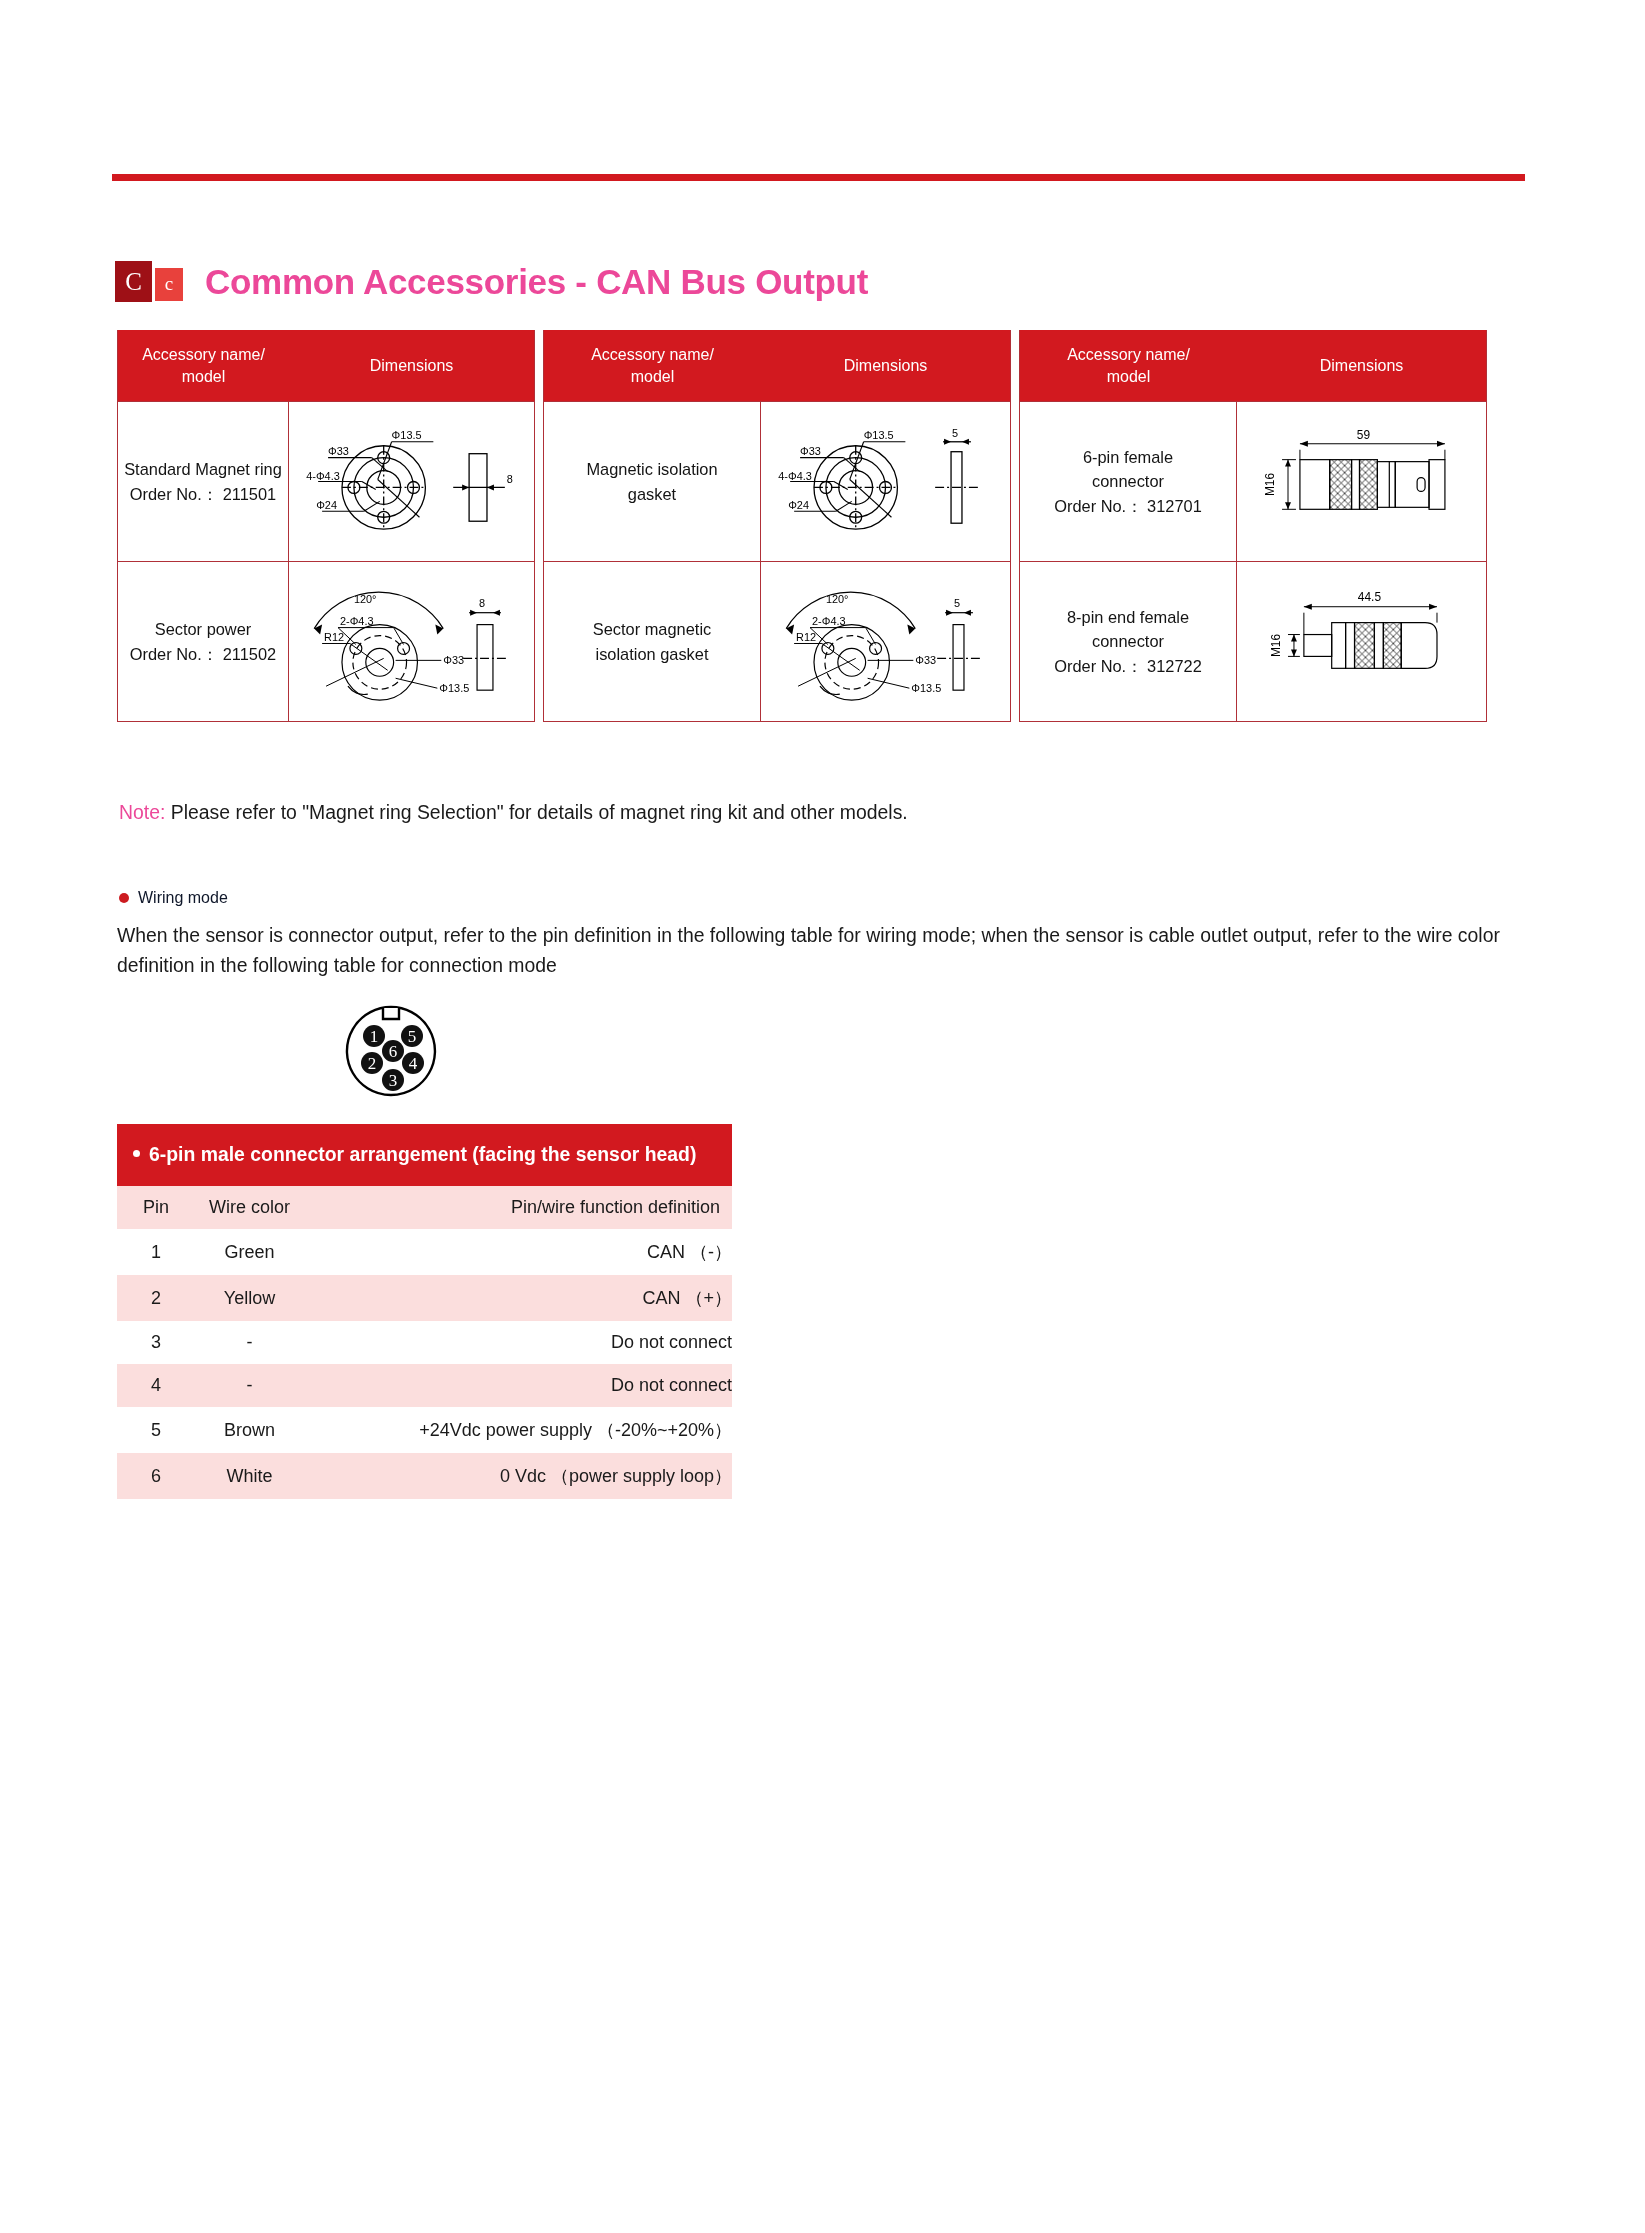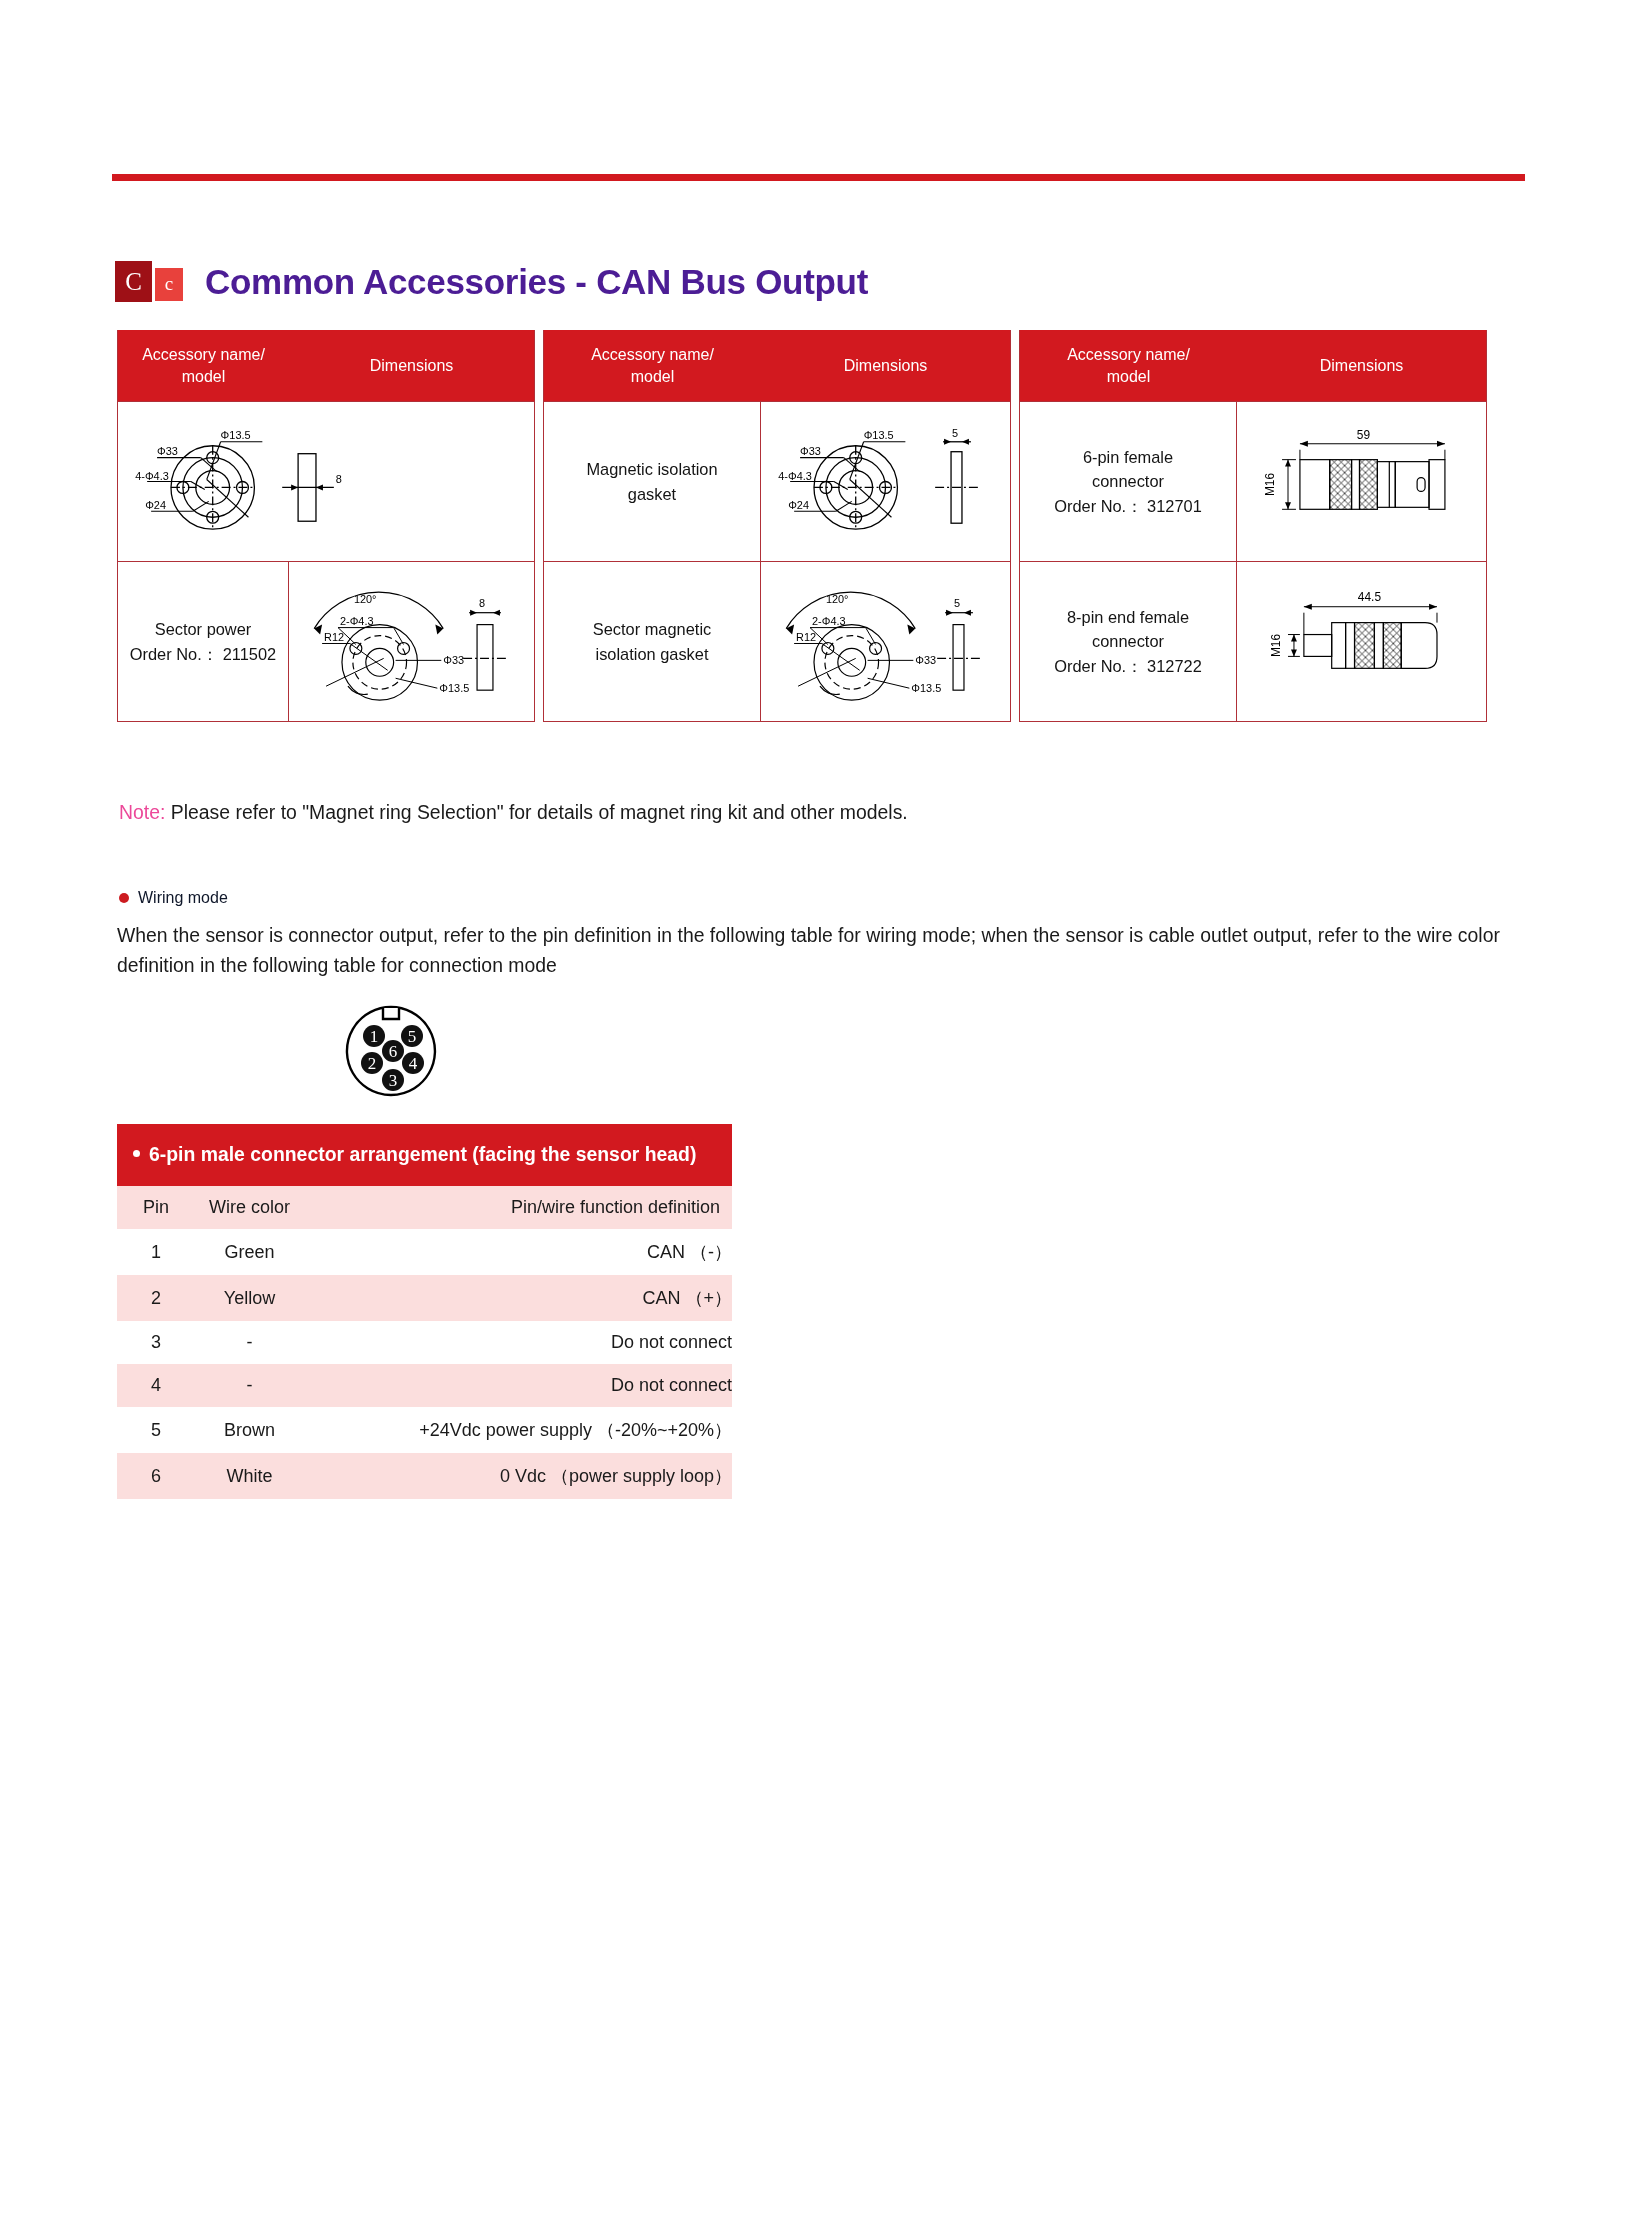--- a/index.html
+++ b/index.html
@@ -43,21 +43,21 @@
     font-size: 19px;
     display: flex; align-items: center; justify-content: center;
     font-family: "Liberation Serif", serif;
     margin-left: 3px; margin-top: 5px;
   }
   .title-text {
     margin-left: 22px;
     font-size: 35px;
     font-weight: bold;
     letter-spacing: -0.3px;
-    color: #4c1d95;
+    color: #ec4899;
     white-space: nowrap;
   }
 
   
   .acc-tables {
     position: absolute;
     left: 117px; top: 330px;
     width: 1409px;
     display: flex;
     gap: 8px;
@@ -208,20 +208,26 @@
 
     <div class="acc-block b1">
       <div class="acc-head">
         <div class="hc">
           <span><span>Accessory name/</span><br><span>model</span></span>
         </div>
         <div class="hc">Dimensions</div>
       </div>
 
       <div class="acc-row">
+        <div class="acc-cell-name">
+          <span>
+            <span>Standard Magnet ring</span><br>
+            <span>Order No.：  211501</span>
+          </span>
+        </div>
         <div class="acc-cell-dim">
           <svg class="dwg" width="239" height="144" viewBox="0 0 240 145">
             <g class="ln" stroke-width="1.3">
               <circle cx="92" cy="78" r="42"></circle>
               <circle cx="92" cy="78" r="30"></circle>
               <circle cx="92" cy="78" r="17"></circle>
               <circle cx="92" cy="48" r="6"></circle>
               <circle cx="122" cy="78" r="6"></circle>
               <circle cx="92" cy="108" r="6"></circle>
               <circle cx="62" cy="78" r="6"></circle>

